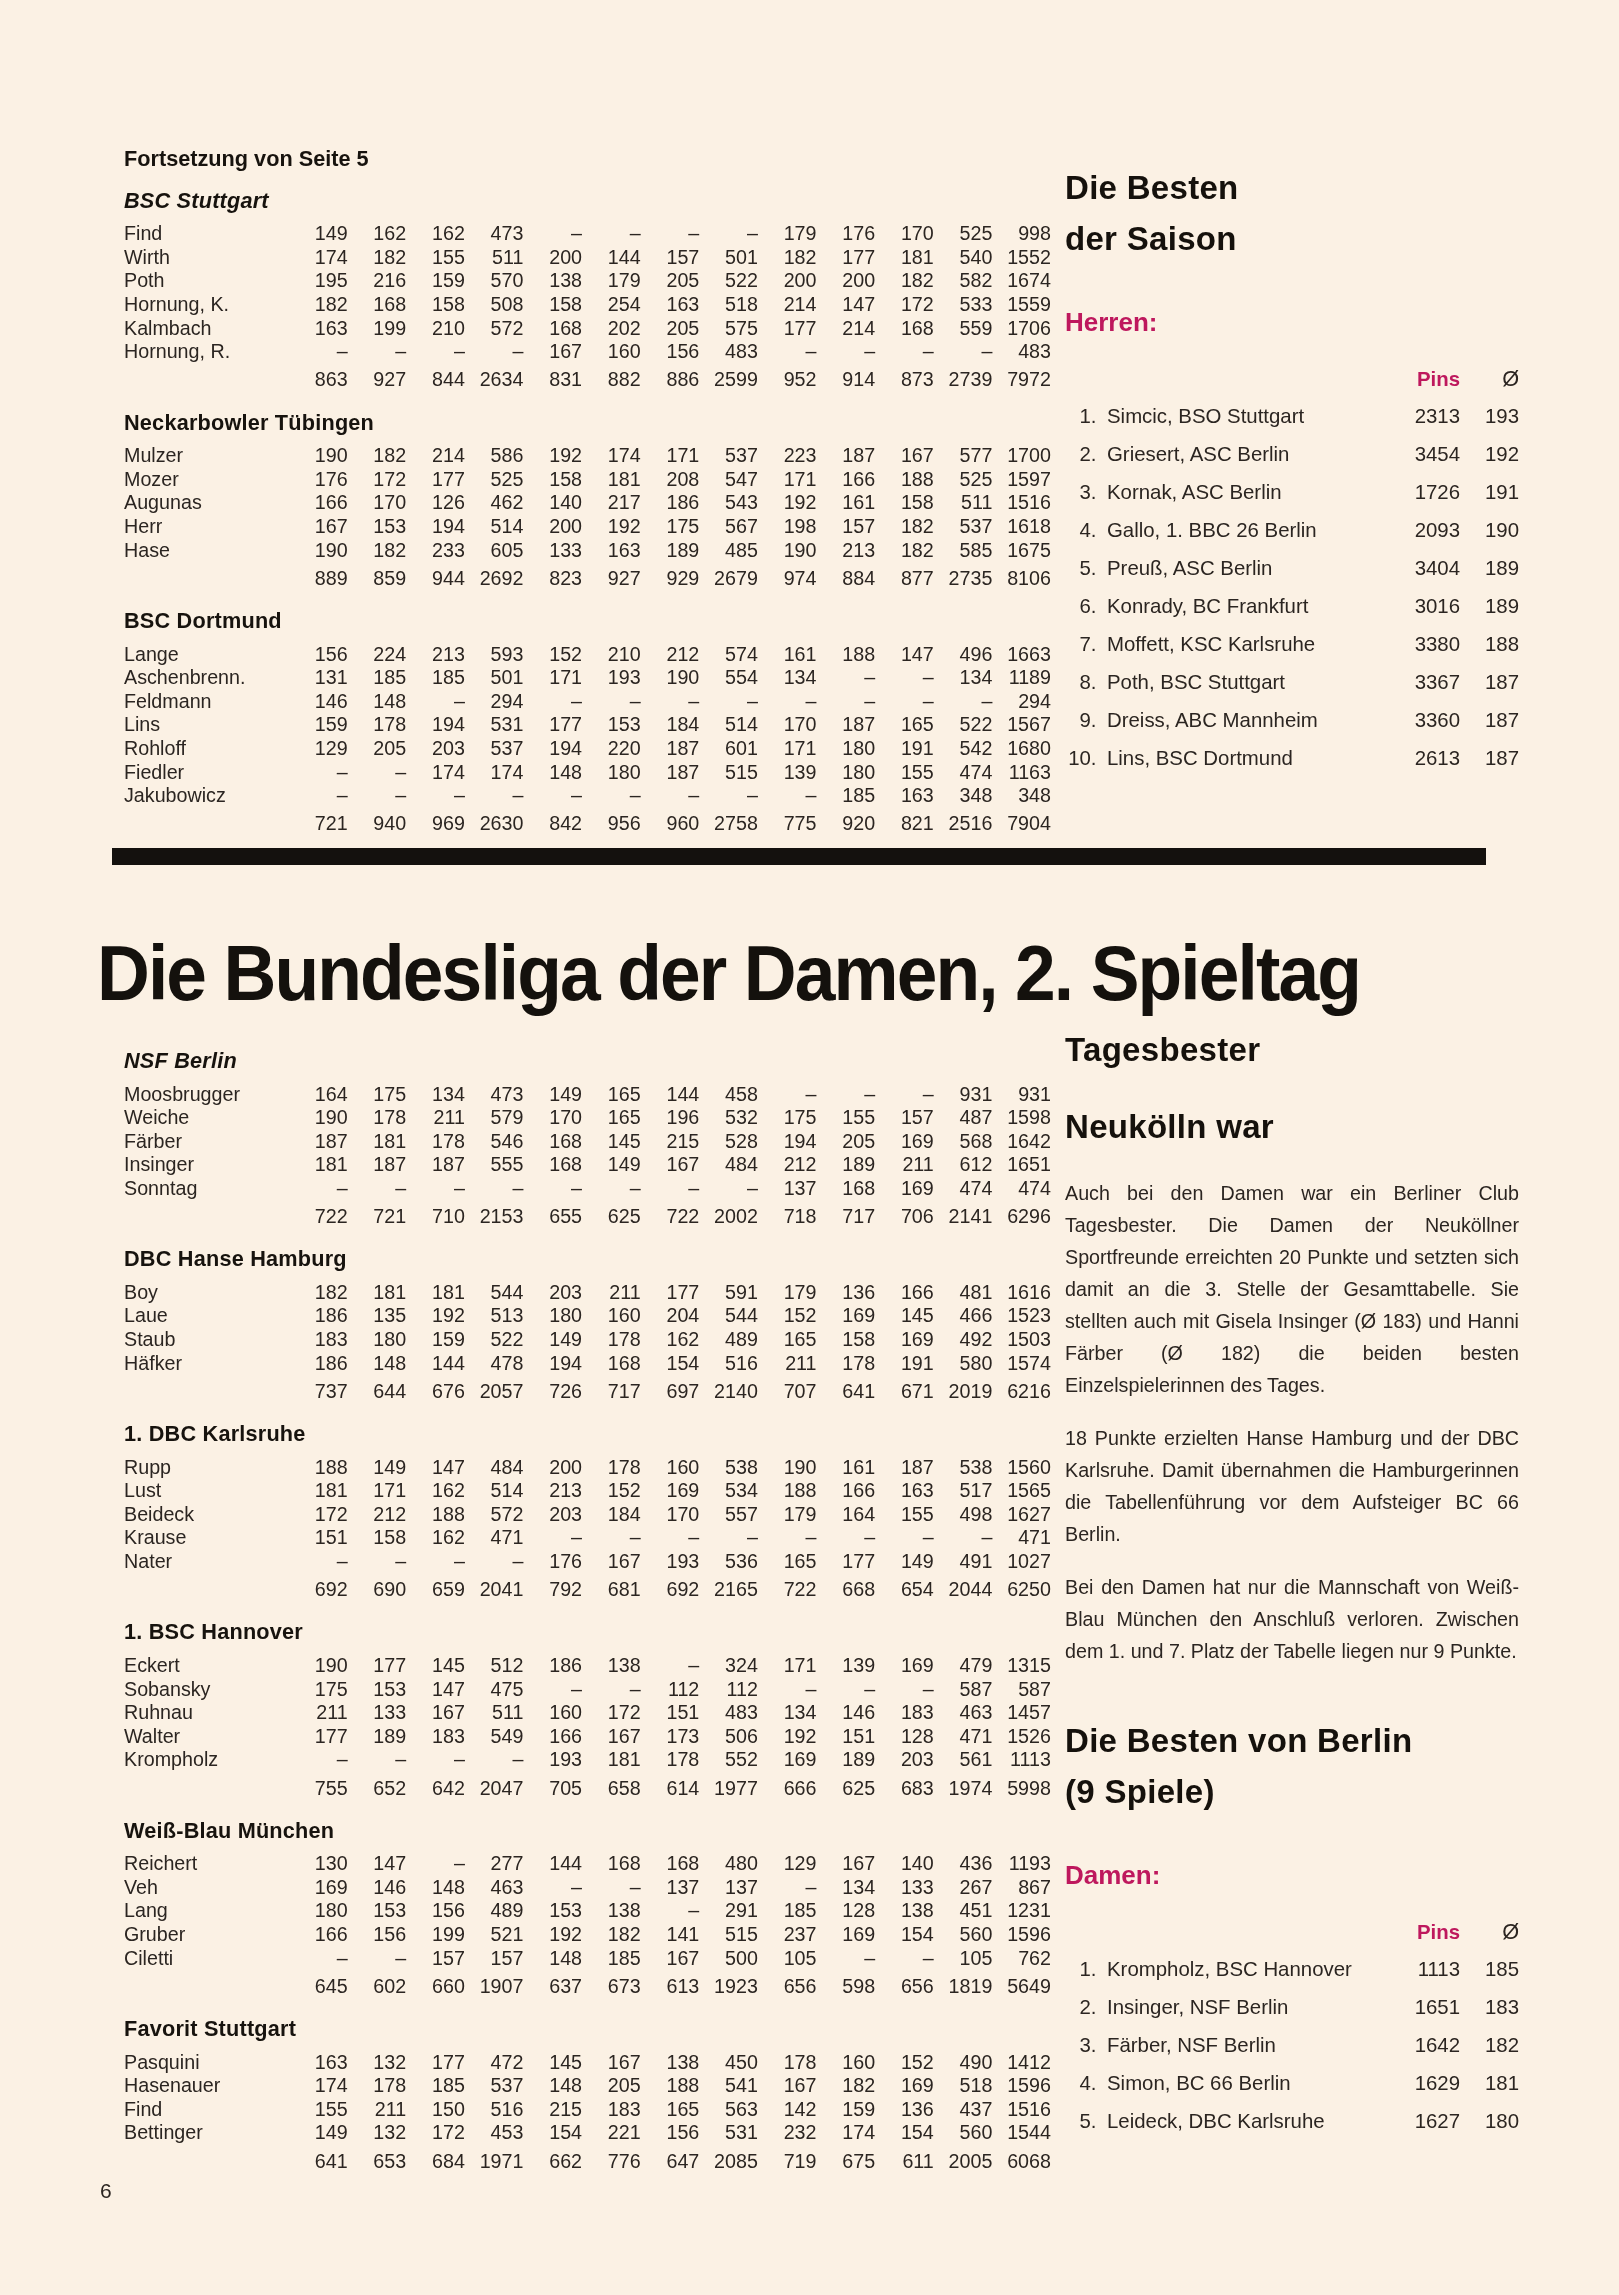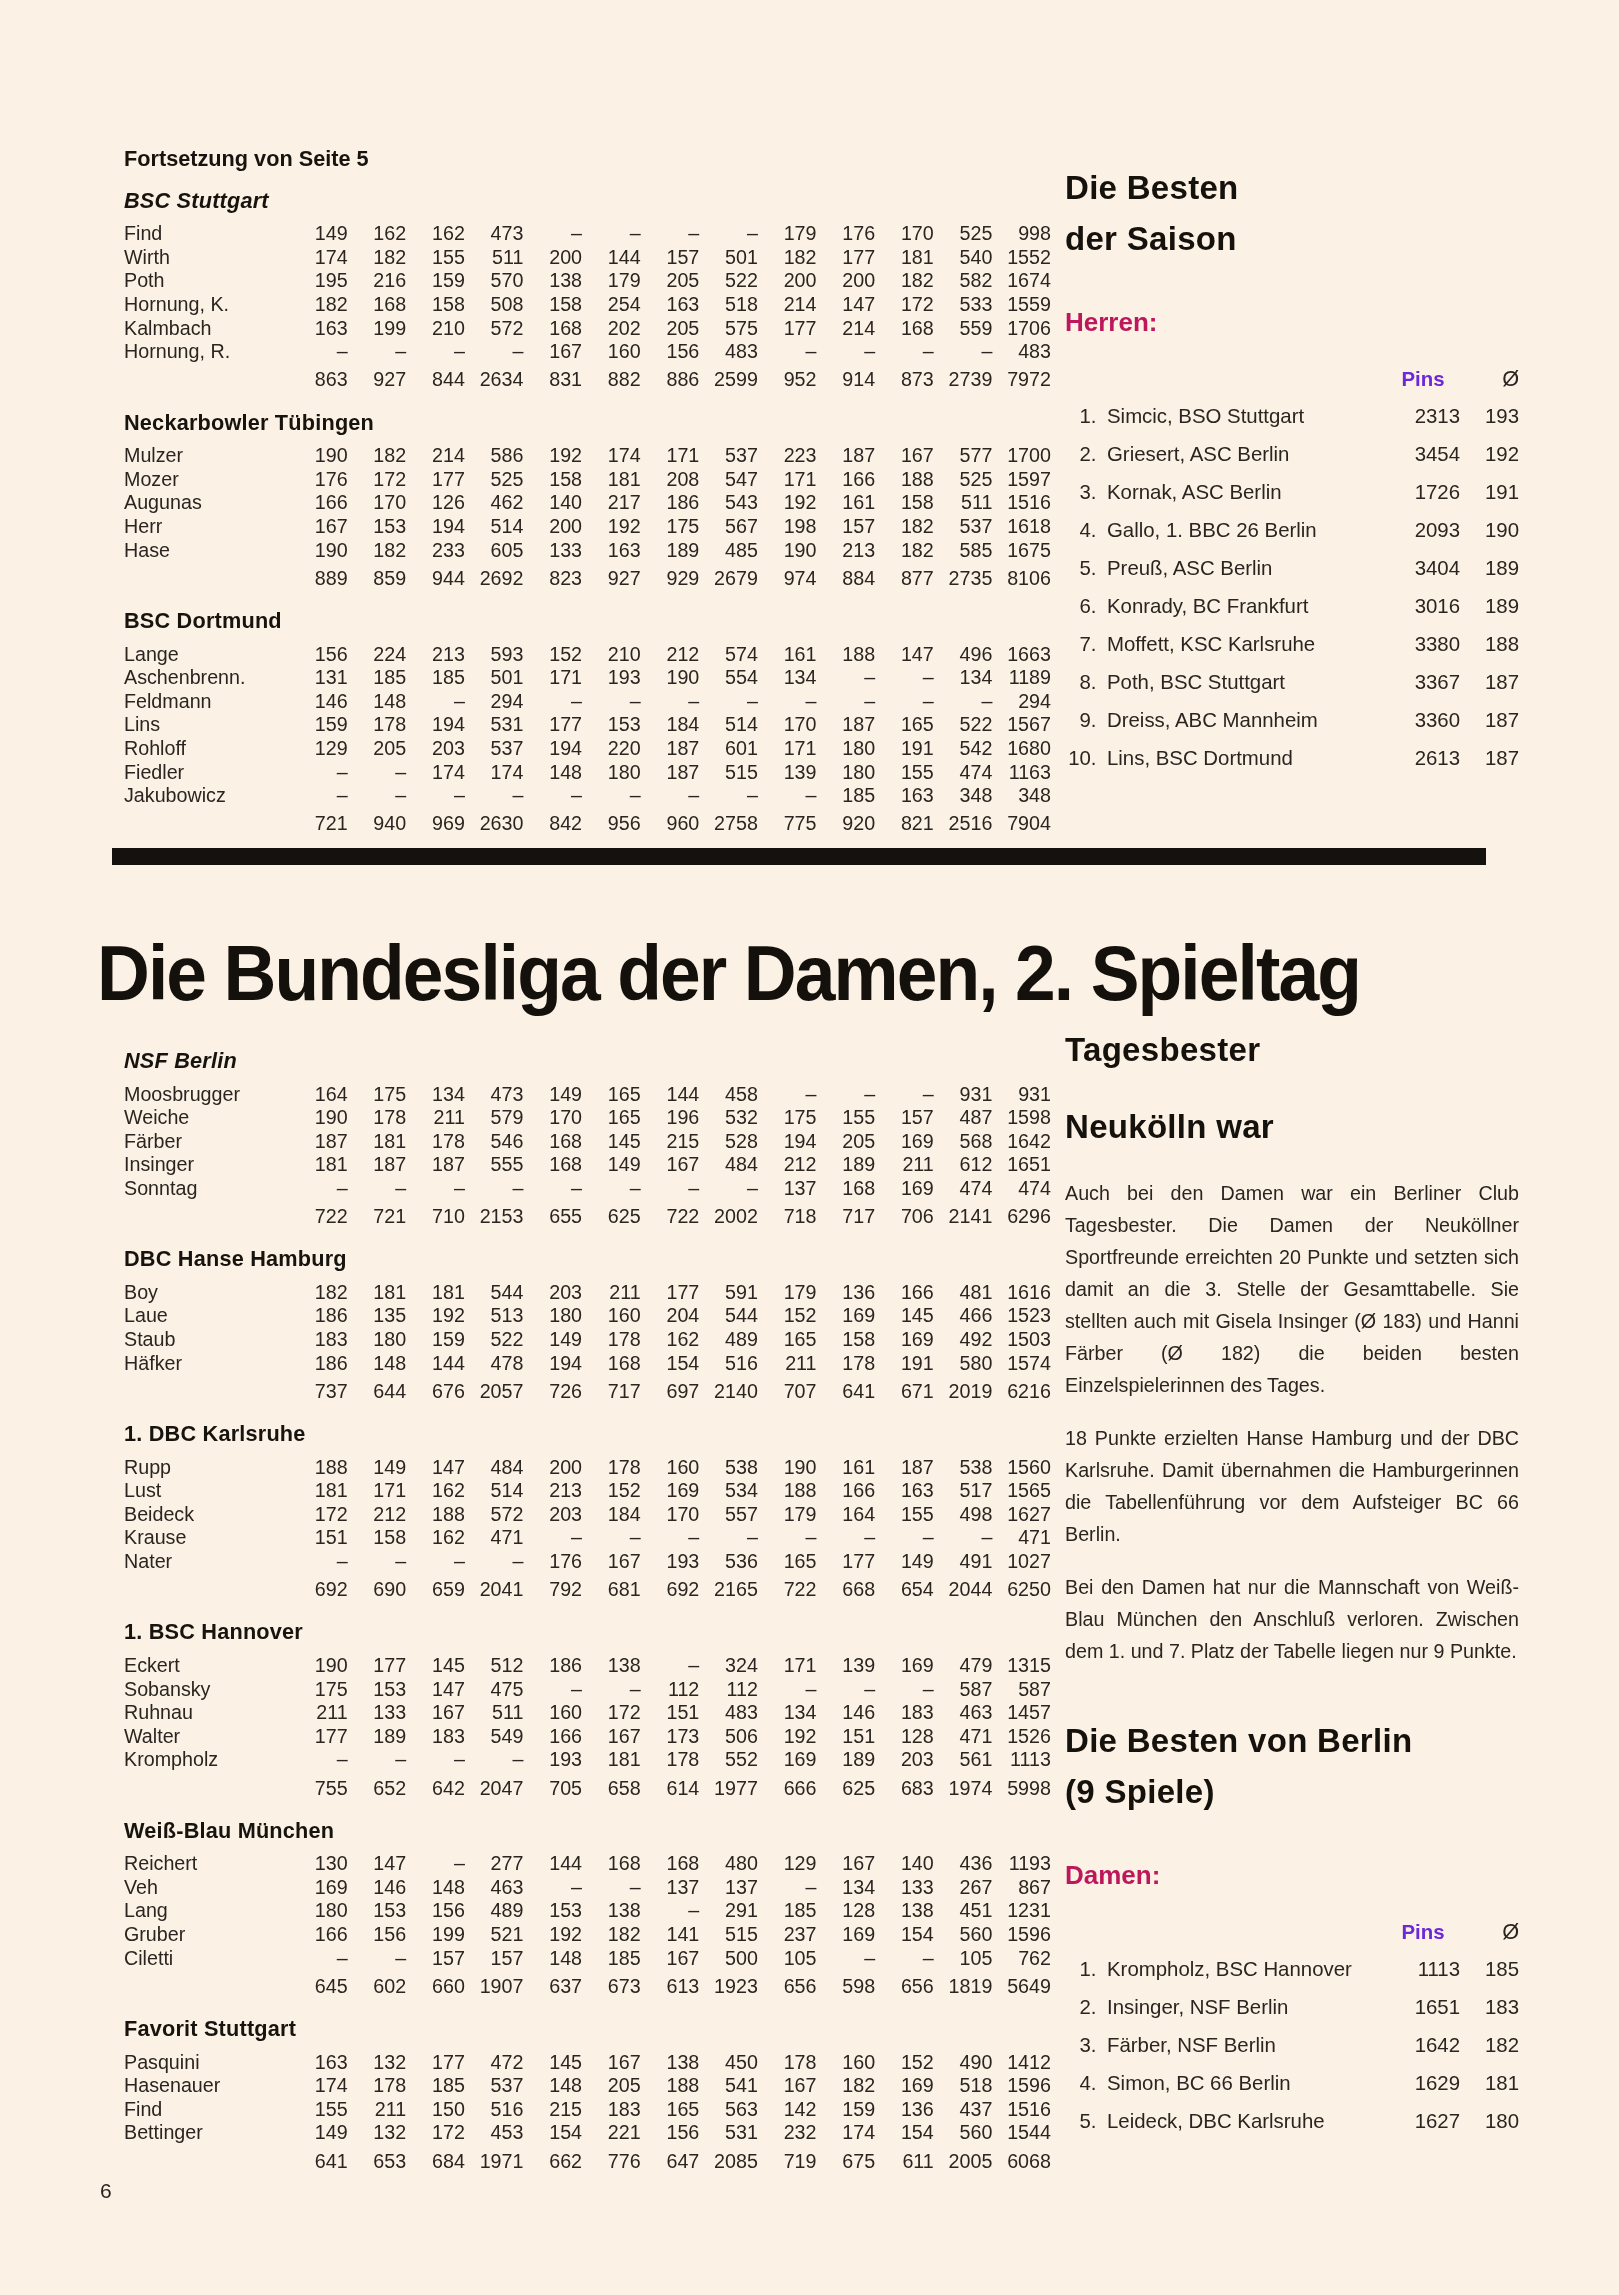--- a/index.html
+++ b/index.html
@@ -28,21 +28,21 @@
   }
   .right-col { position:absolute; left:1065px; width:454px; top:0; }
   .r-section { position:absolute; width:100%; }
   .best-season { top:162px; }
   .article { top:1024px; }
   .best-berlin { top:1715px; }
   .r-heading { font-size:33px; font-weight:bold; line-height:51px; color:#15110c; letter-spacing:0.3px; }
   .group-label { font-weight:bold; font-size:26px; color:#be185d; margin-top:43px; }
   .cols-header { display:flex; align-items:baseline; margin-top:27.6px; font-size:20.4px; }
   .cols-header .spacer { flex:1; }
-  .cols-header .pins { width:74px; text-align:center; font-weight:bold; color:#6d28d9; }
+  .cols-header .pins { width:74px; text-align:right; font-weight:bold; color:#be185d; }
   .cols-header .avg  { width:59px; text-align:right; font-size:21.7px; }
   .best-list { margin-top:13px; }
   .best-entry { display:flex; align-items:baseline; height:38px; font-size:20.4px; }
   .best-entry .rank { width:31.5px; text-align:right; }
   .best-entry .bname { flex:1; margin-left:10.5px; white-space:nowrap; }
   .best-entry .bpins { width:74px; text-align:right; }
   .best-entry .bavg  { width:59px; text-align:right; }
   .article p {
     font-size:19.7px; line-height:32px; text-align:justify;
     margin:0 0 21px 0; color:#2b2521;

